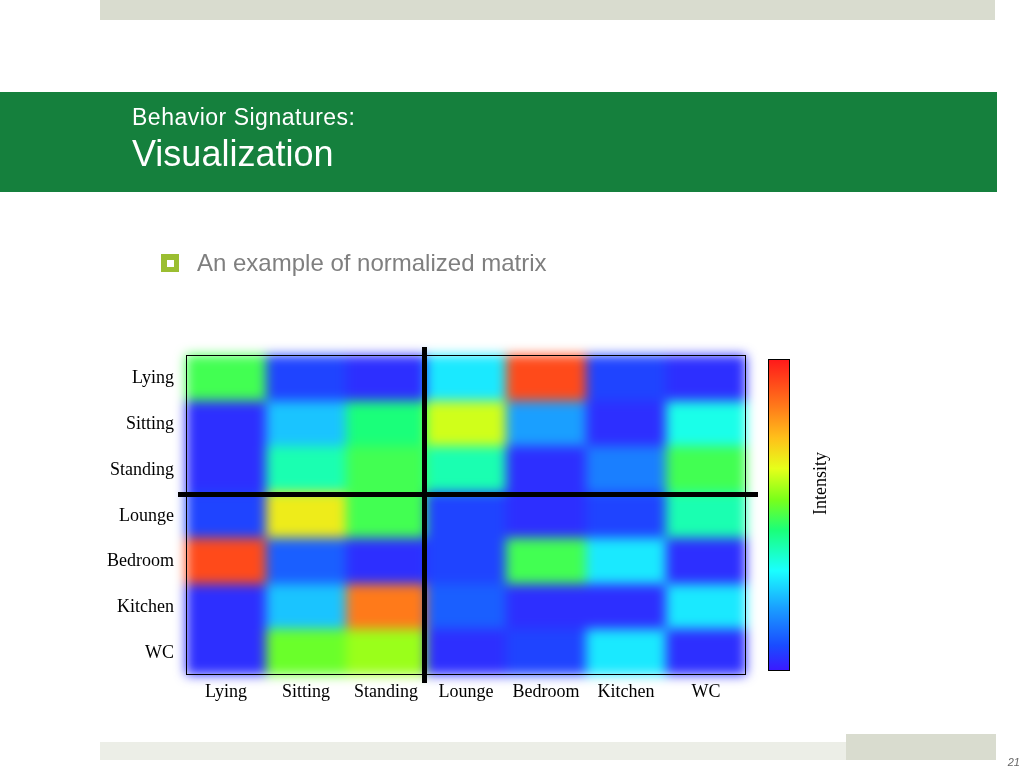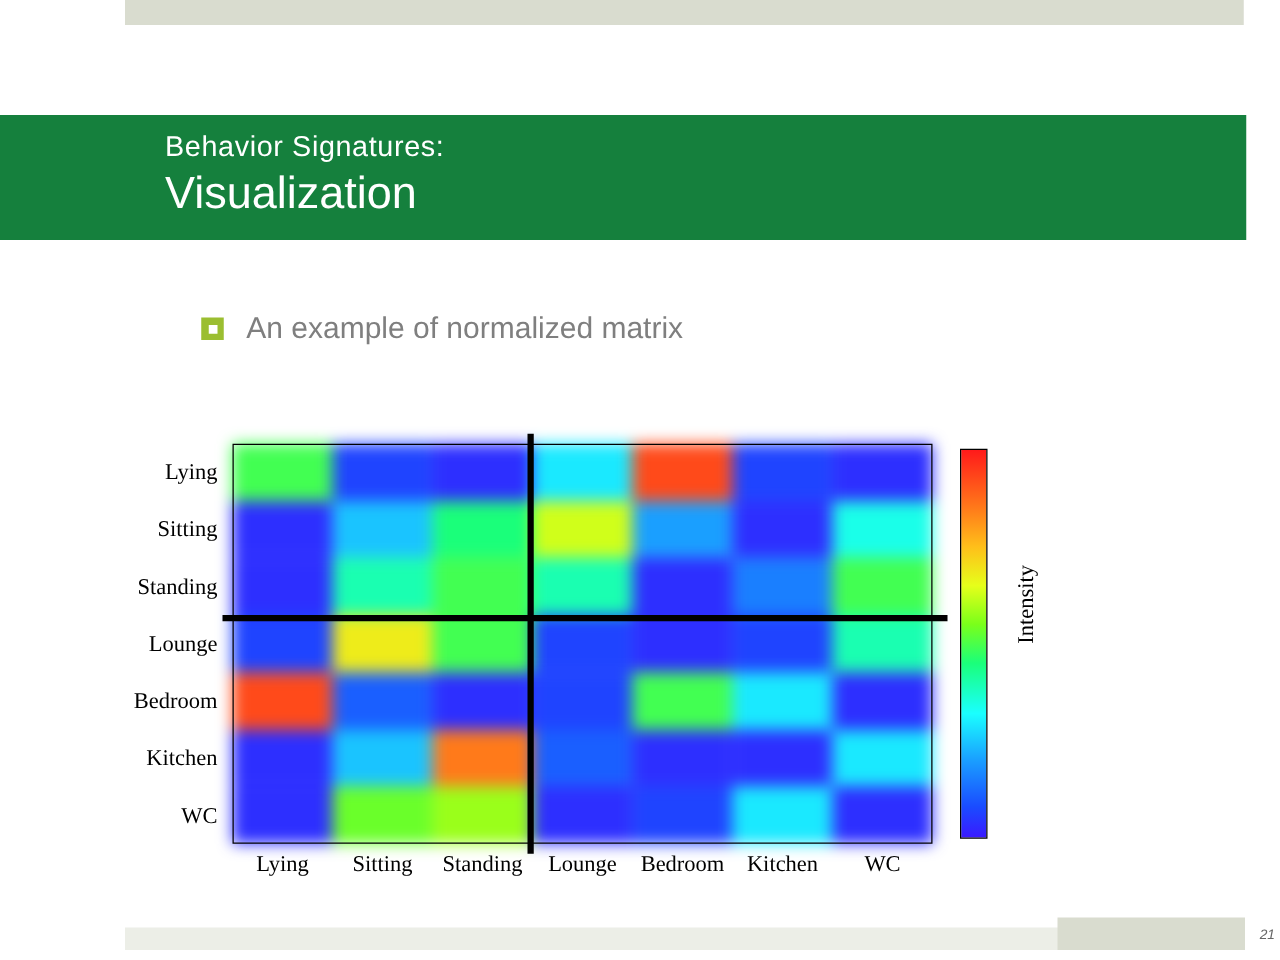--- a/index.html
+++ b/index.html
@@ -187,21 +187,21 @@
     position: absolute;
     right: 28px;
     bottom: 8px;
     width: 150px;
     height: 26px;
     background: #d9dccf;
   }
   .page-number {
     position: absolute;
     right: 4px;
-    bottom: 14px;
+    bottom: 0;
     font-size: 11px;
     color: #666;
     font-family: Arial, sans-serif;
     font-style: italic;
   }
 </style>
 </head>
 <body>
 
 <div class="top-bar"></div>

